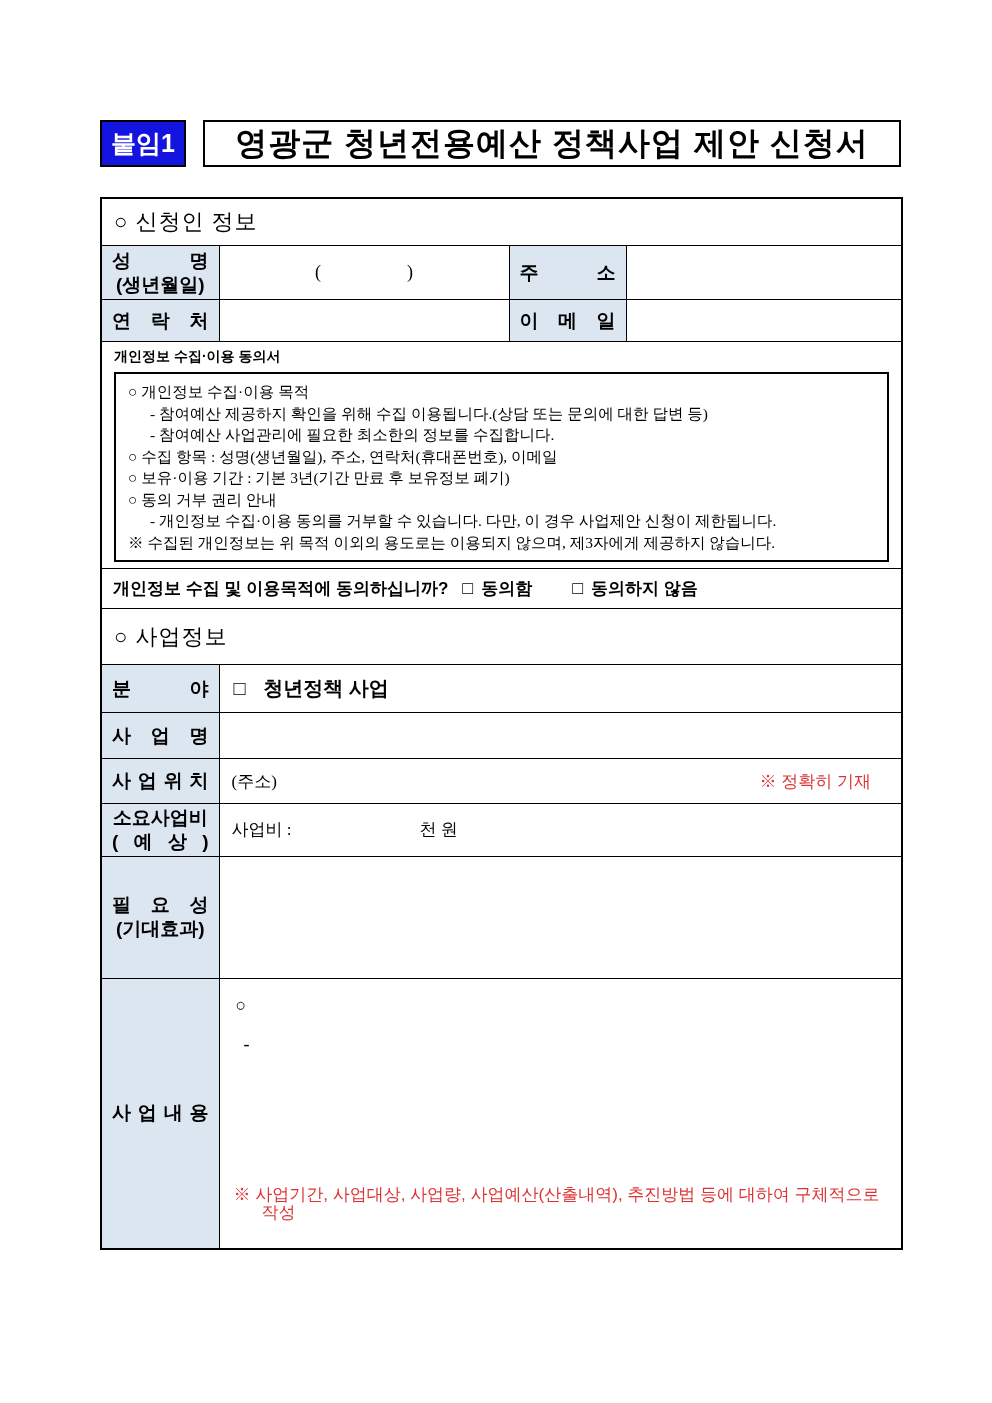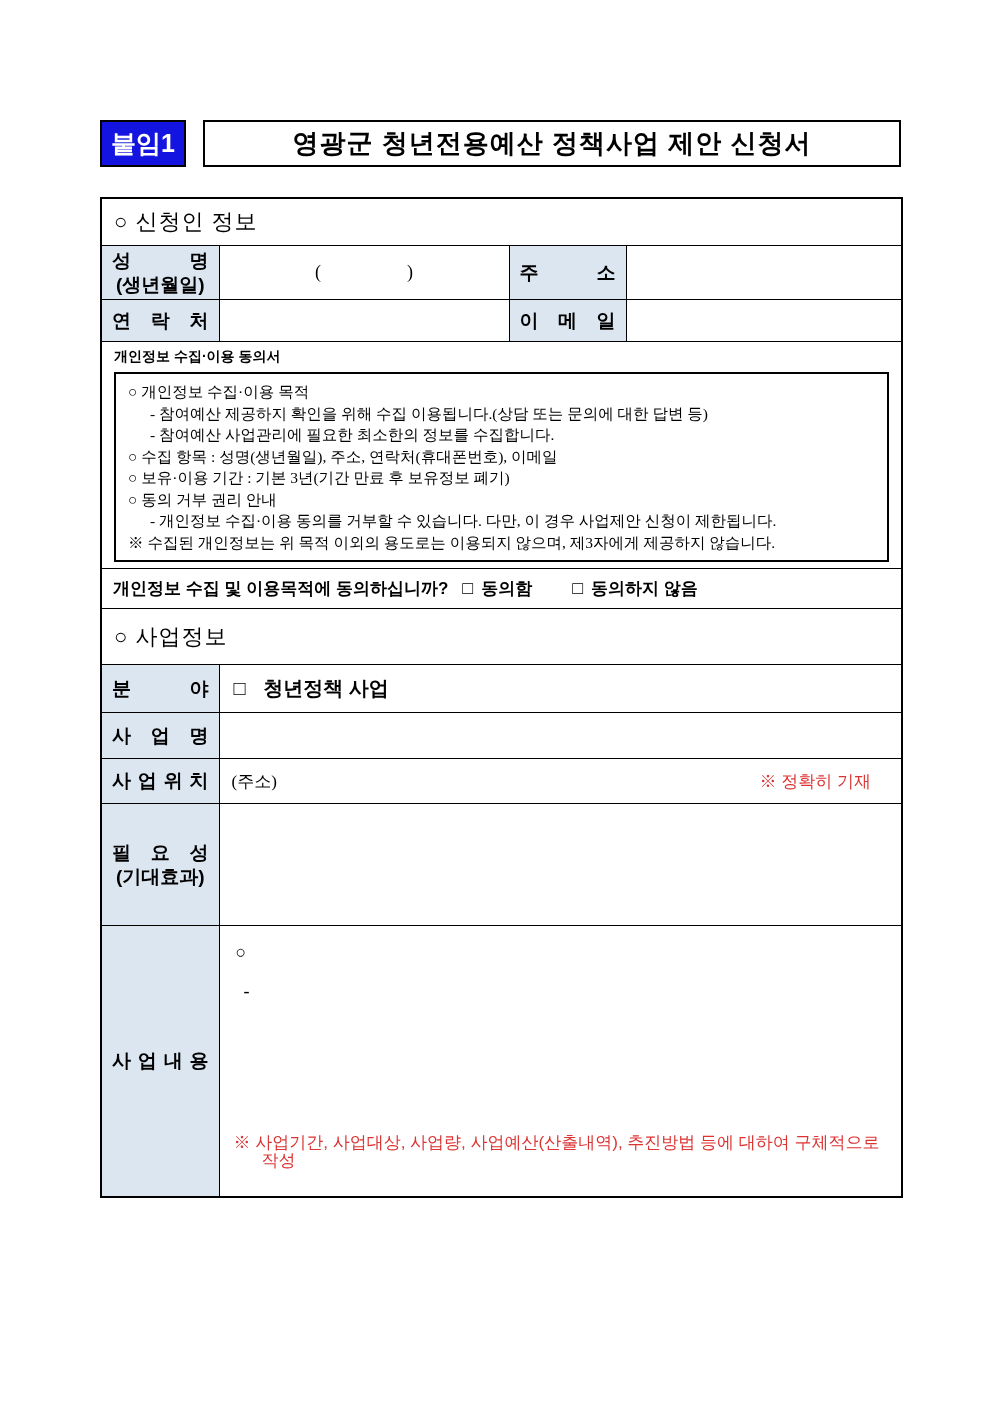--- a/index.html
+++ b/index.html
@@ -25,21 +25,21 @@
     font-size: 25px;
     display: flex; align-items: center; justify-content: center;
     box-sizing: border-box;
   }
   .title-box {
     flex: 1;
     border: 2px solid #000;
     box-sizing: border-box;
     display: flex; align-items: center; justify-content: center;
     font-weight: bold;
-    font-size: 26px;
+    font-size: 32px;
     letter-spacing: 1px;
   }
 
   
   table.form {
     border-collapse: collapse;
     table-layout: fixed;
     width: 801px;
     border: 2px solid #000;
   }
@@ -237,20 +237,32 @@
           <span class="lab-line just">사 업 위 치</span>
         </th>
         <td colspan="3" class="plain-cell">
           <span class="loc-cell">
             <span class="serif-txt">(주소)</span>
             <span class="red-note">※ 정확히 기재</span>
           </span>
         </td>
       </tr>
 
+      <tr class="r-budget">
+        <th>
+          <span class="lab-line ctr">소요사업비</span>
+          <span class="lab-line just">( 예 상 )</span>
+        </th>
+        <td colspan="3" class="plain-cell">
+          <span class="budget-line serif-txt">
+            <span>사업비 :</span>
+            <span>천 원</span>
+          </span>
+        </td>
+      </tr>
 
       <tr class="r-necessity">
         <th>
           <span class="lab-line just">필 요 성</span>
           <span class="lab-line ctr">(기대효과)</span>
         </th>
         <td colspan="3"></td>
       </tr>
 
       <tr class="r-content">

